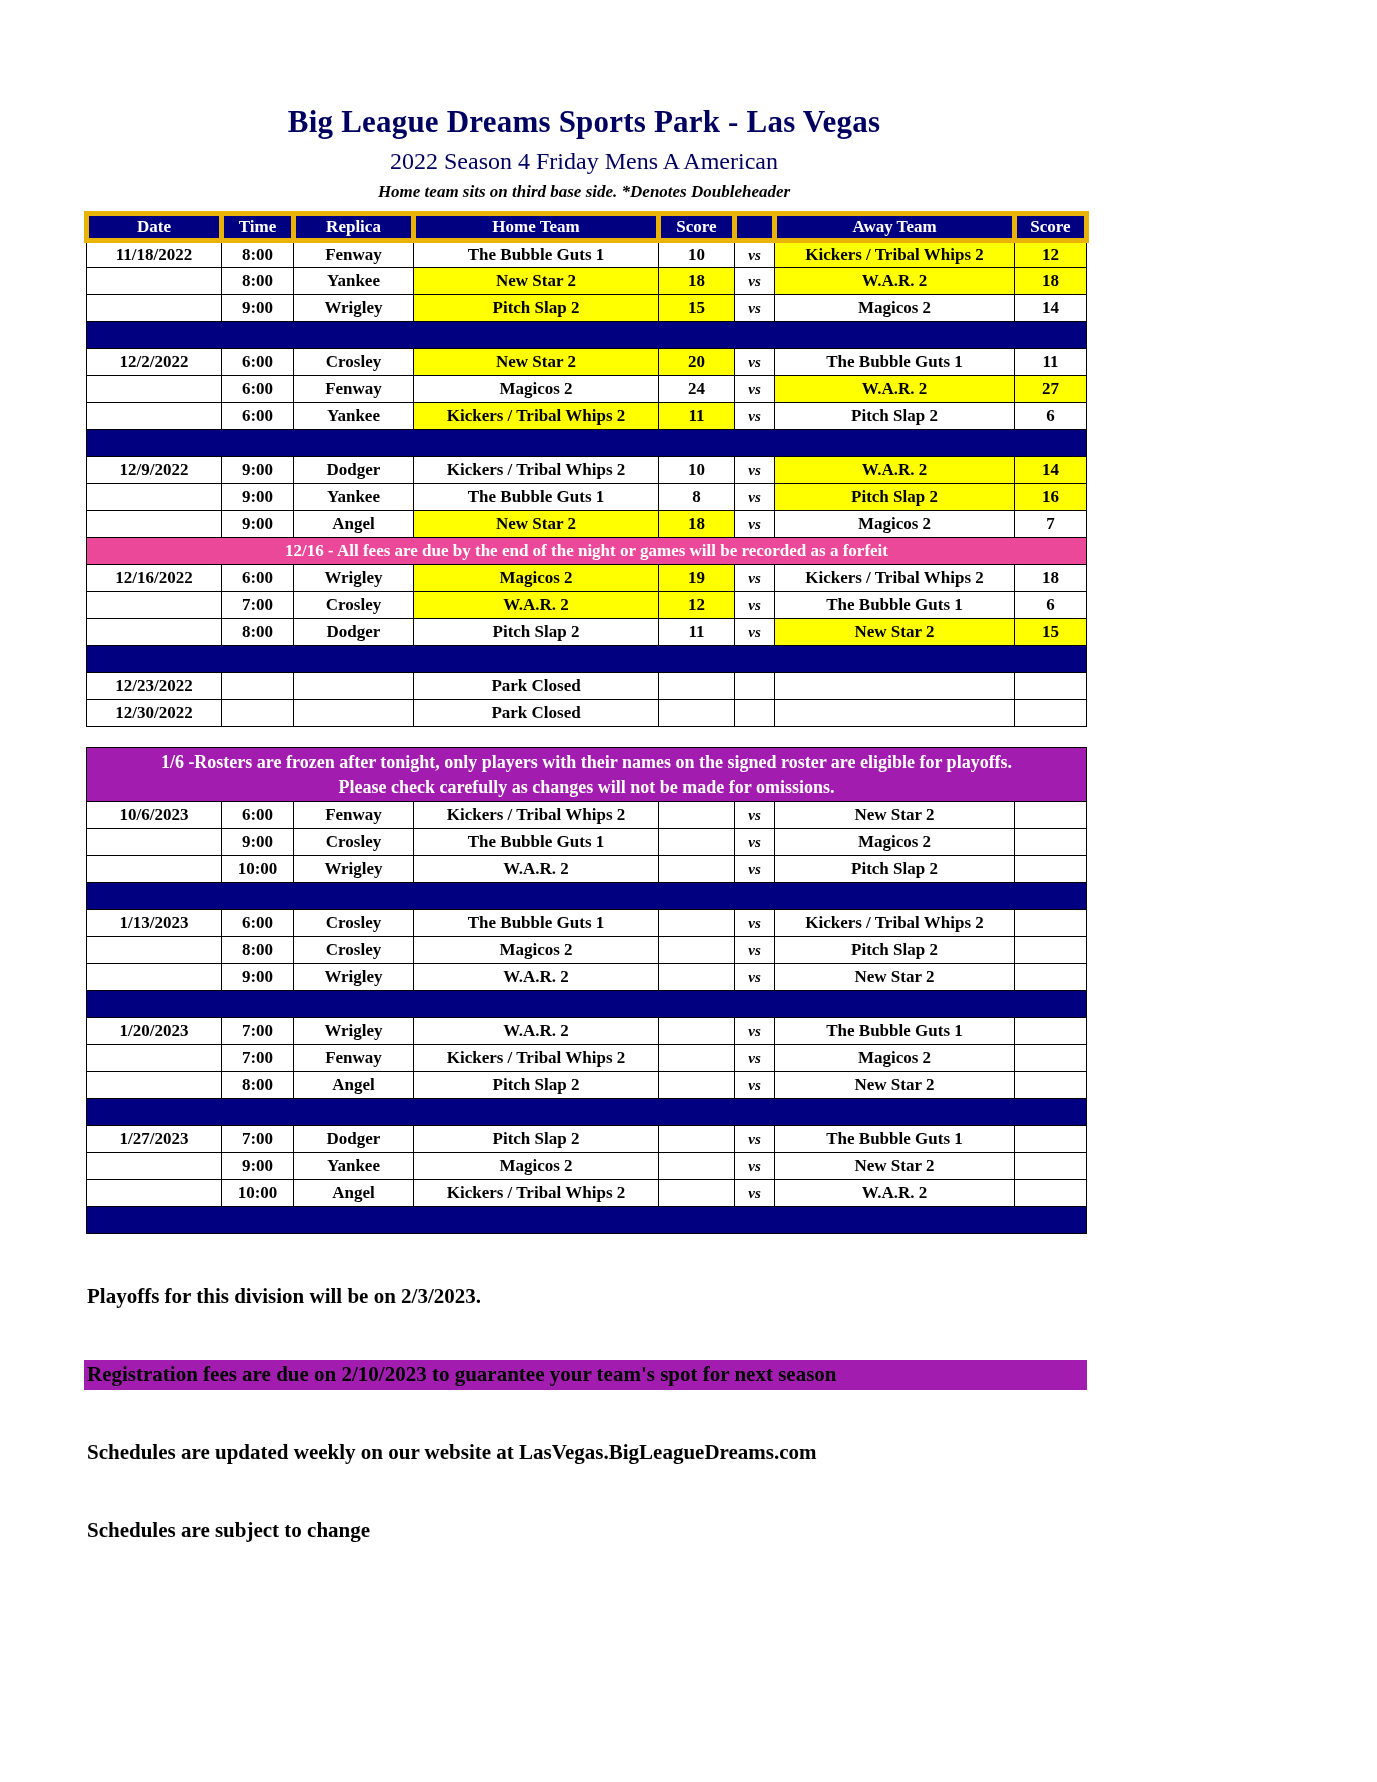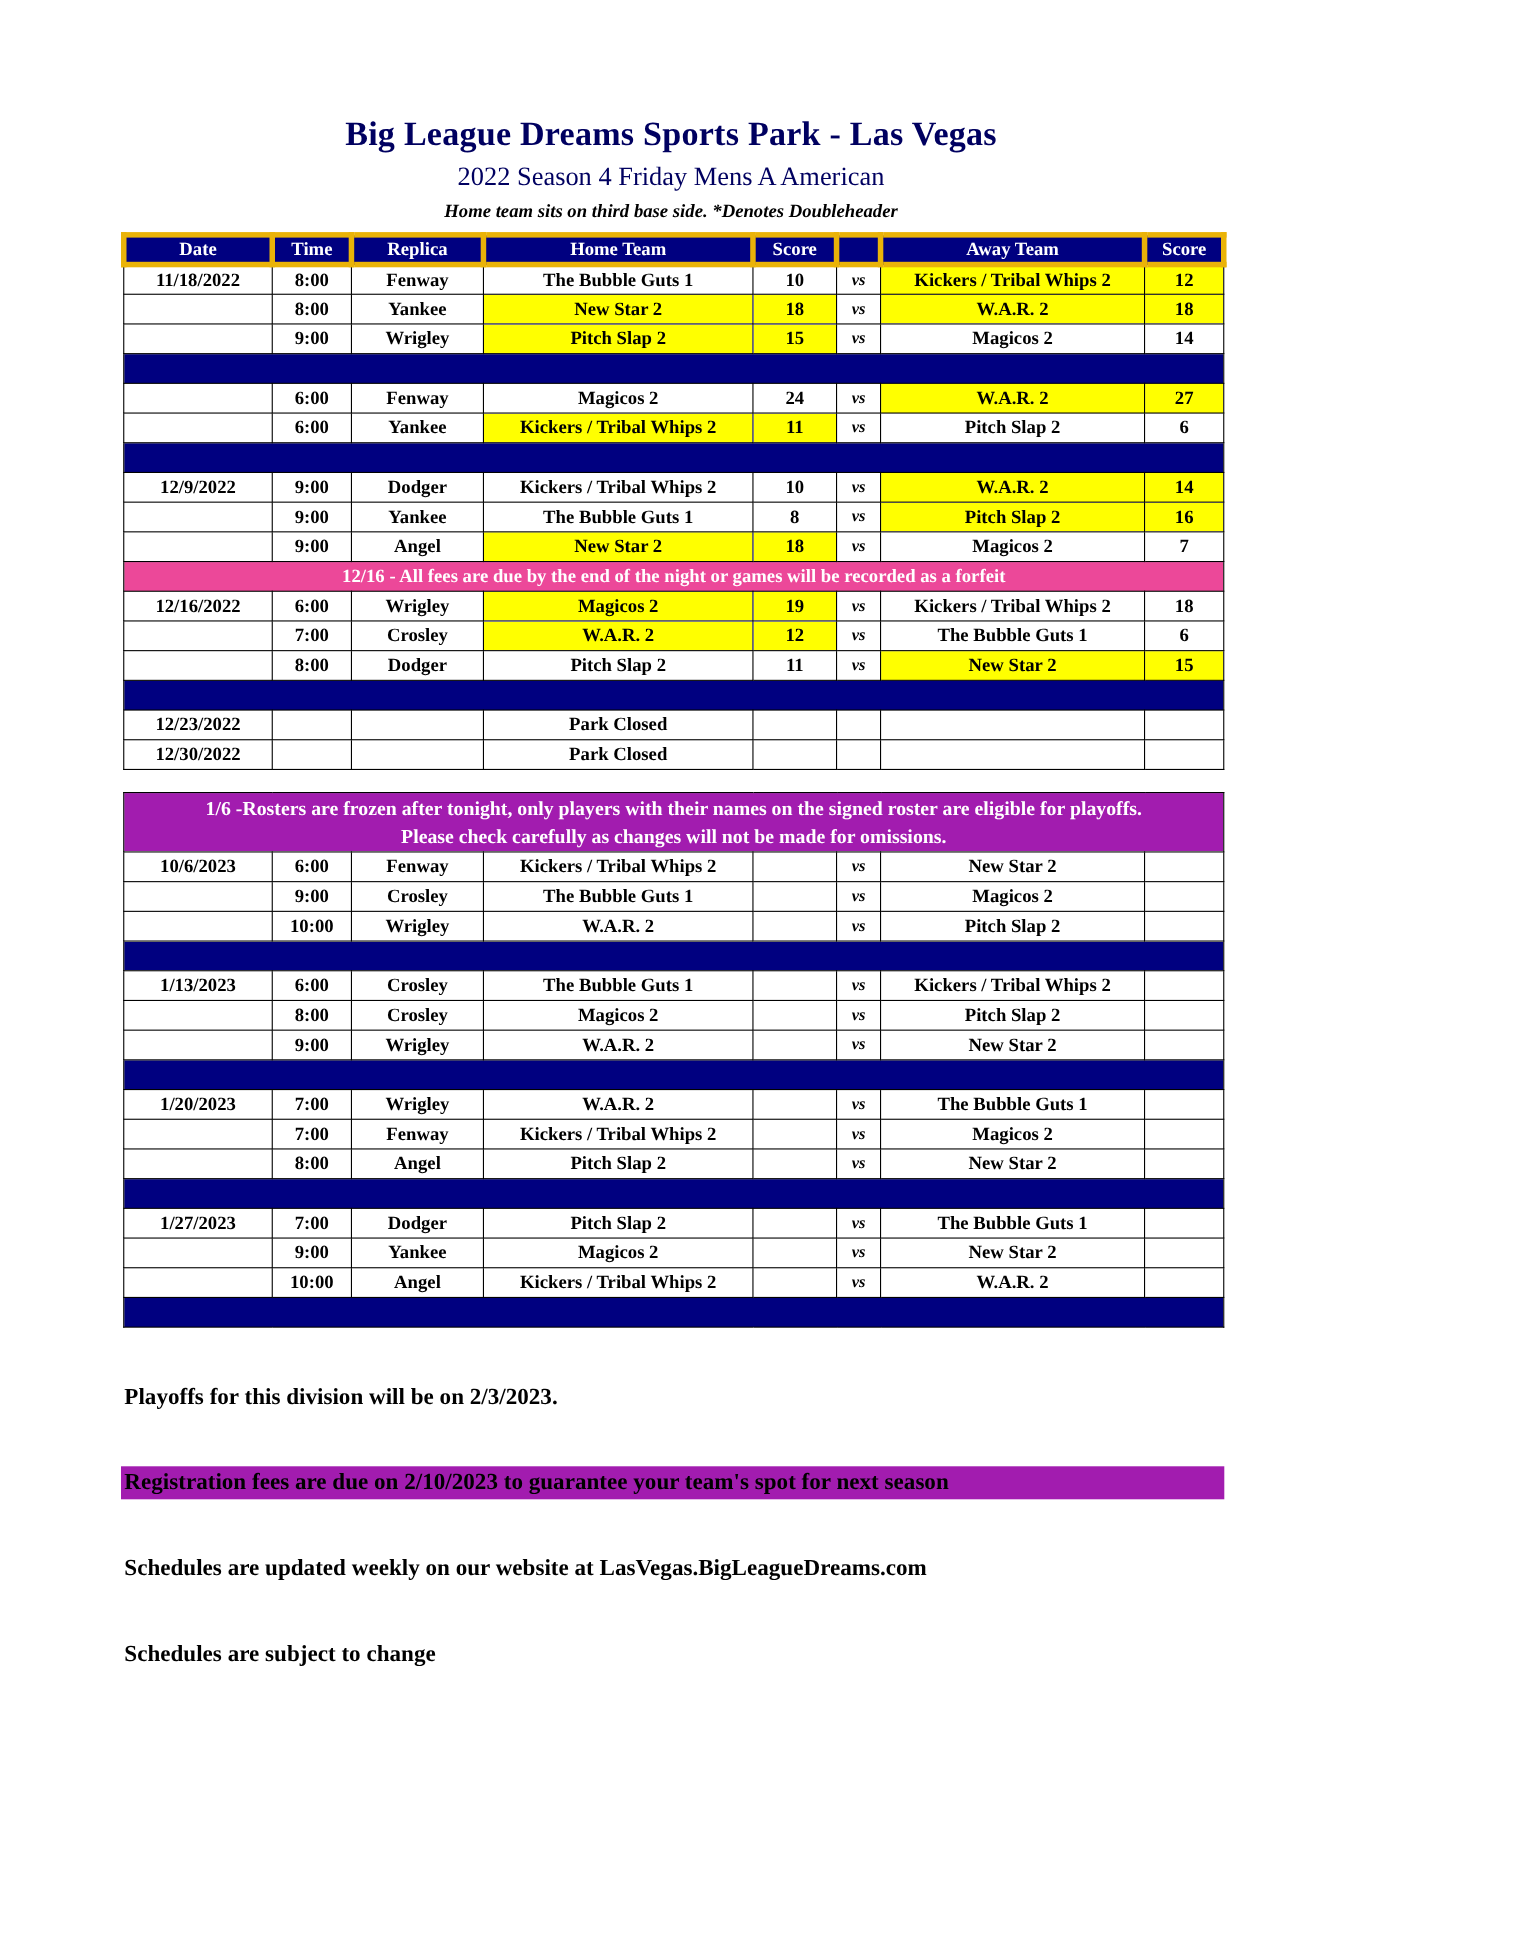--- a/index.html
+++ b/index.html
@@ -4,21 +4,21 @@
 <style>
   * { box-sizing: border-box; }
   html, body { margin: 0; padding: 0; }
   body {
     width: 1377px;
     min-height: 1782px;
     background: #ffffff;
     color: #000;
     font-family: "Liberation Serif", "DejaVu Serif", serif;
   }
-  .page { padding: 104px 0 0 110px; }
+  .page { padding: 104px 0 0 84px; }
   .head { width: 1000px; text-align: center; }
   .title {
     font-size: 31px; font-weight: bold; color: #000060;
     margin: 0 0 8px 0; letter-spacing: 0.2px;
   }
   .subtitle {
     font-size: 24px; font-weight: normal; color: #000060;
     margin: 0 0 7px 0;
   }
   .note {
@@ -121,20 +121,30 @@
           <td class="hl">Pitch Slap 2</td>
           <td class="hl">15</td>
           <td class="vs">vs</td>
           <td>Magicos 2</td>
           <td>14</td>
         </tr>
         <tr>
           <td class="sep" colspan="8"></td>
         </tr>
         <tr>
+          <td>12/2/2022</td>
+          <td>6:00</td>
+          <td>Crosley</td>
+          <td class="hl">New Star 2</td>
+          <td class="hl">20</td>
+          <td class="vs">vs</td>
+          <td>The Bubble Guts 1</td>
+          <td>11</td>
+        </tr>
+        <tr>
           <td></td>
           <td>6:00</td>
           <td>Fenway</td>
           <td>Magicos 2</td>
           <td>24</td>
           <td class="vs">vs</td>
           <td class="hl">W.A.R. 2</td>
           <td class="hl">27</td>
         </tr>
         <tr>

